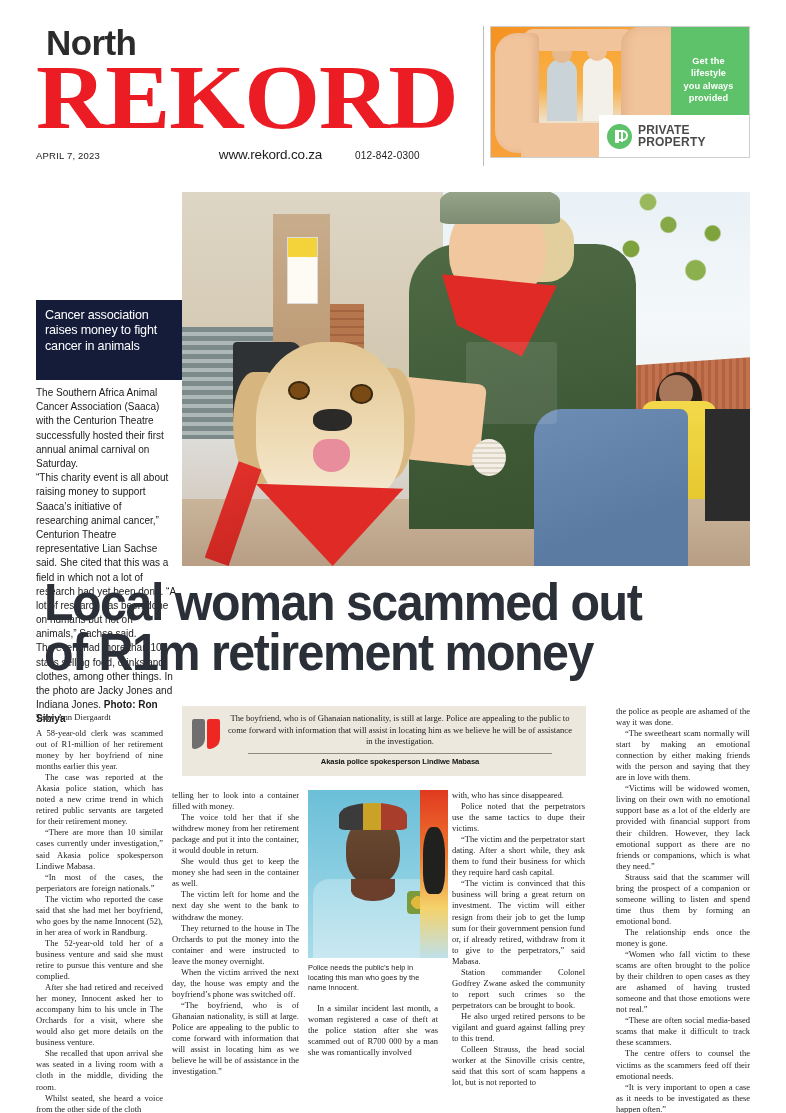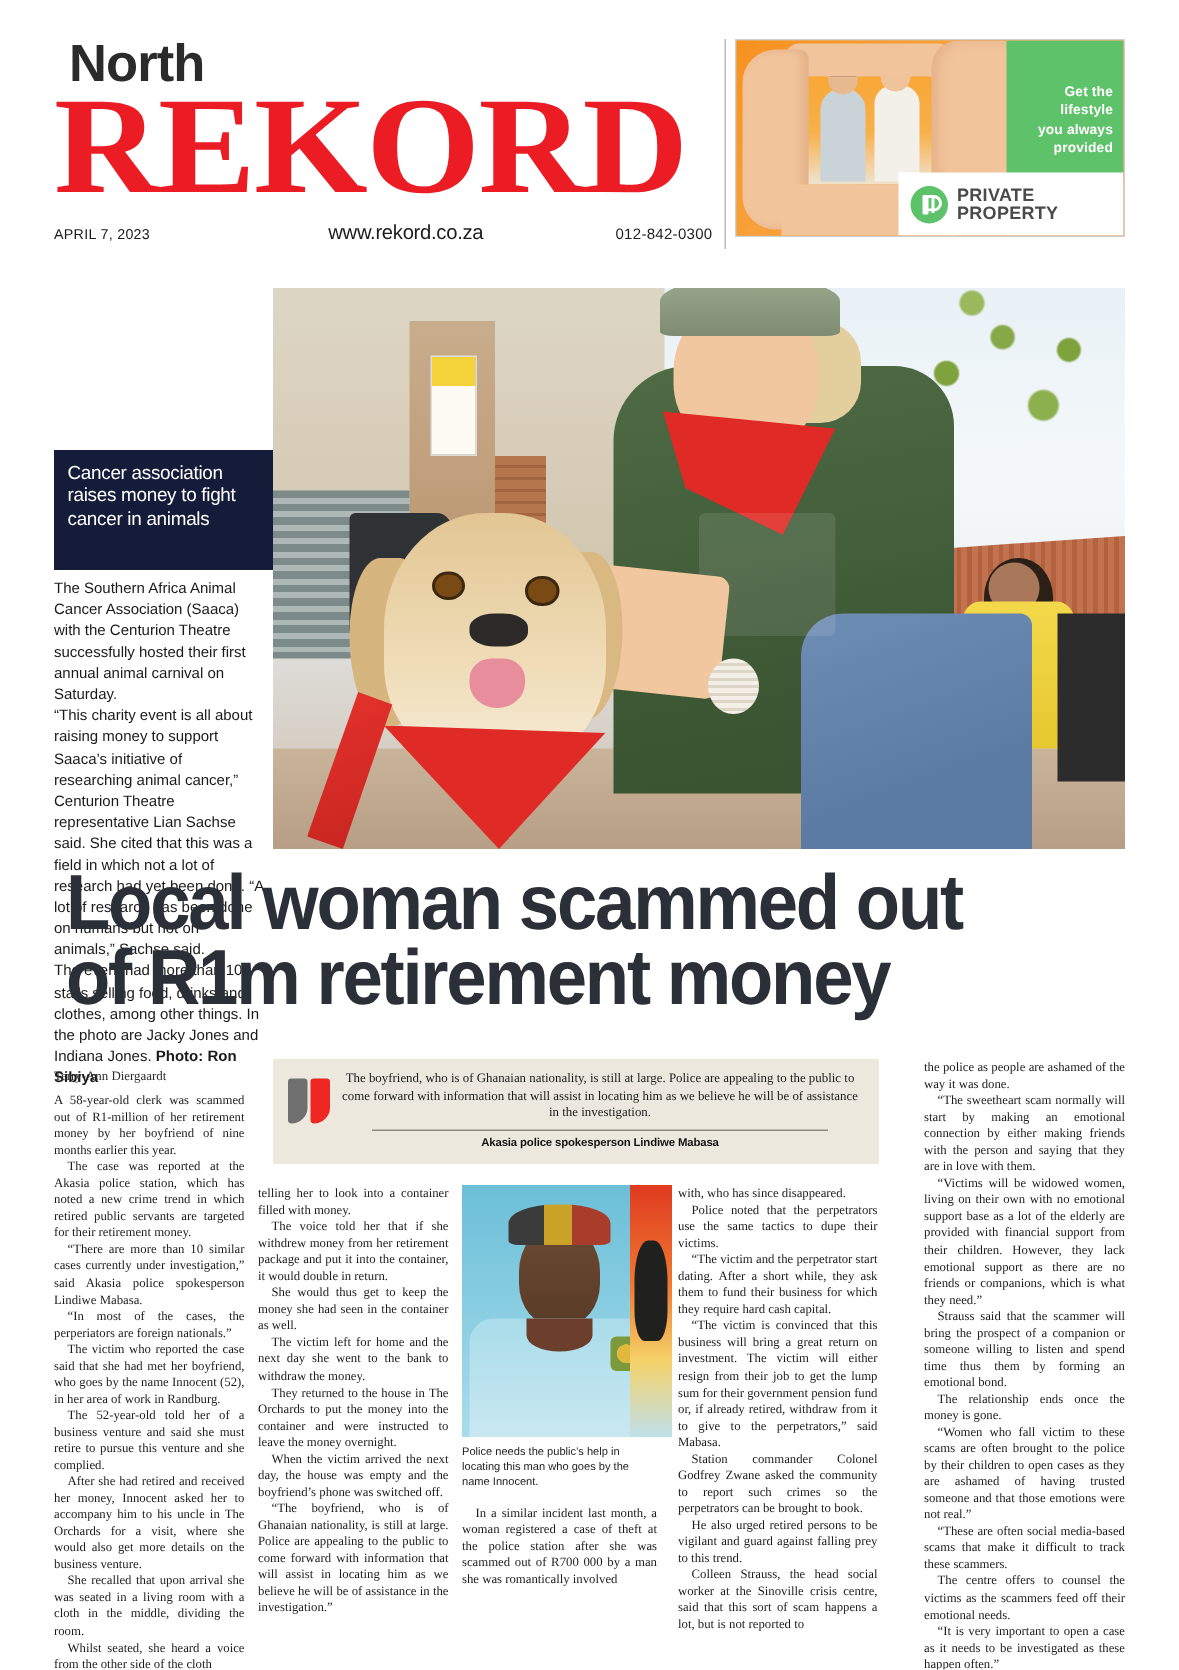--- a/index.html
+++ b/index.html
@@ -59,21 +59,21 @@
     color: #1c1c1c;
     letter-spacing: 0.2px;
   }
   .mast-date { width: 150px; }
   .mast-url {
     flex: 1;
     text-align: center;
     font-size: 13.5px;
     letter-spacing: -0.2px;
   }
-  .mast-phone { width: 120px; text-align: right; font-size: 10px; }
+  .mast-phone { width: 120px; font-size: 10px; }
 
   
   .ad {
     position: relative;
     width: 260px; height: 132px;
     margin-left: 6px;
     border: 1px solid #cfcfcf;
     overflow: hidden;
     background: #f6921e;
   }
@@ -144,21 +144,21 @@
     border-radius: 12px 12px 0 0;
   }
   .ad-green {
     position: absolute; right: 0; top: 0;
     width: 78px; height: 92px;
     background: #5ec26a;
     color: #fff;
     font-size: 9.2px;
     font-weight: 700;
     line-height: 1.35;
-    text-align: right;
+    text-align: center;
     padding: 28px 7px 0 4px;
     letter-spacing: 0.1px;
   }
   .ad-white {
     position: absolute; right: 0; bottom: 0;
     width: 150px; height: 42px;
     background: #ffffff;
     display: flex; align-items: center;
     padding-left: 8px; gap: 6px;
   }

